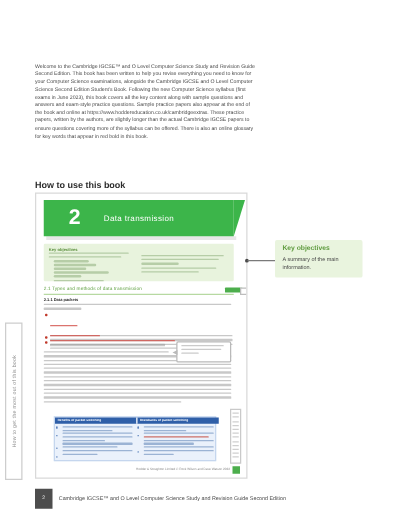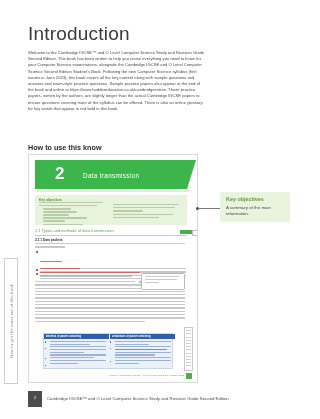--- a/index.html
+++ b/index.html
@@ -216,27 +216,26 @@
   .pg-num span{
     position:absolute;left:0;right:0;top:4px;text-align:center;
     font-size:4px;color:#fff;
   }
 </style>
 </head>
 <body>
 
 <div id="page">
 
-  <div class="intro-title">Introduction</div>
 
   <div class="intro-body">
     <p>Welcome to the Cambridge IGCSE™ and O Level Computer Science Study and Revision Guide Second Edition. This book has been written to help you revise everything you need to know for your Computer Science examinations, alongside the Cambridge IGCSE and O Level Computer Science Second Edition Student's Book. Following the new Computer Science syllabus (first exams in June 2023), this book covers all the key content along with sample questions and answers and exam-style practice questions. Sample practice papers also appear at the end of the book and online at https://www.hoddereducation.co.uk/cambridgeextras. These practice papers, written by the authors, are slightly longer than the actual Cambridge IGCSE papers to ensure questions covering more of the syllabus can be offered. There is also an online glossary for key words that appear in red bold in this book.</p>
   </div>
 
-  <div class="howto-title">How to use this know</div>
+  <div class="howto-title">How to use this book</div>
 
   <div id="spread">
     <div class="inner">
 
       <div class="banner-shadow"></div>
       <div class="banner">
         <span class="num">2</span>
         <span class="cap">Data transmission</span>
       </div>
 

